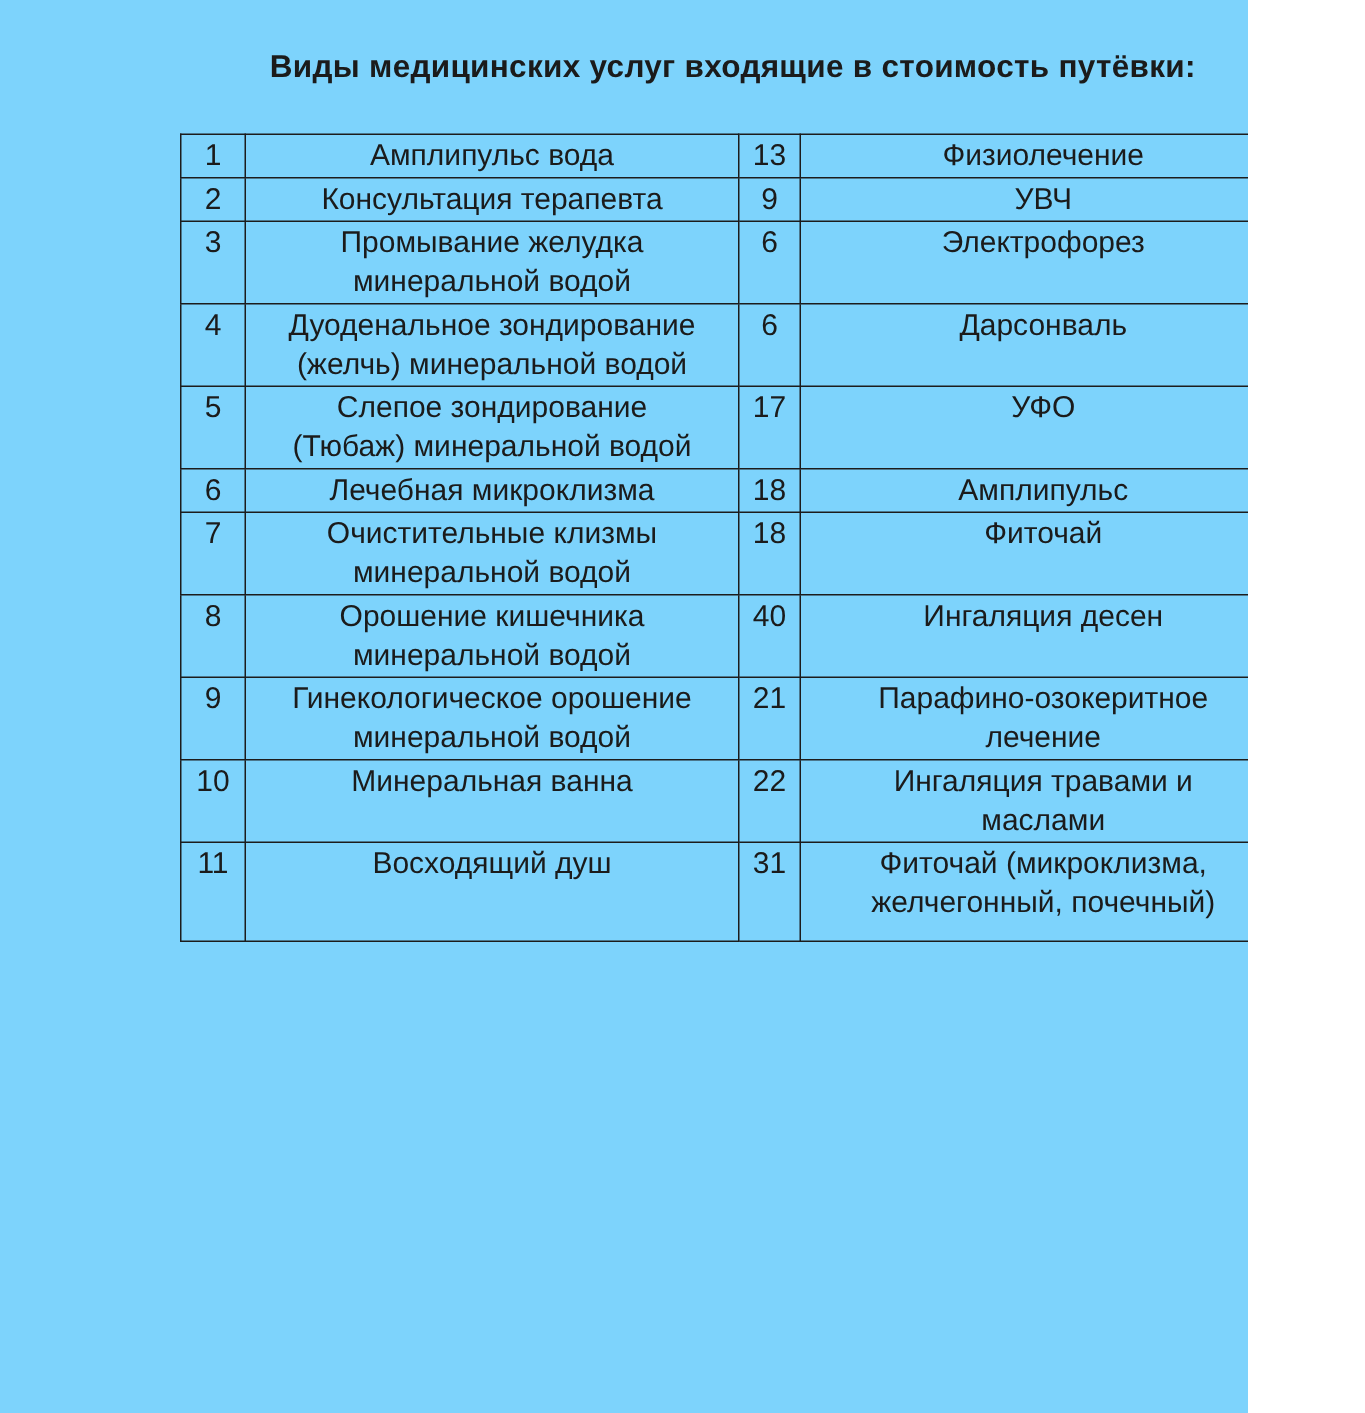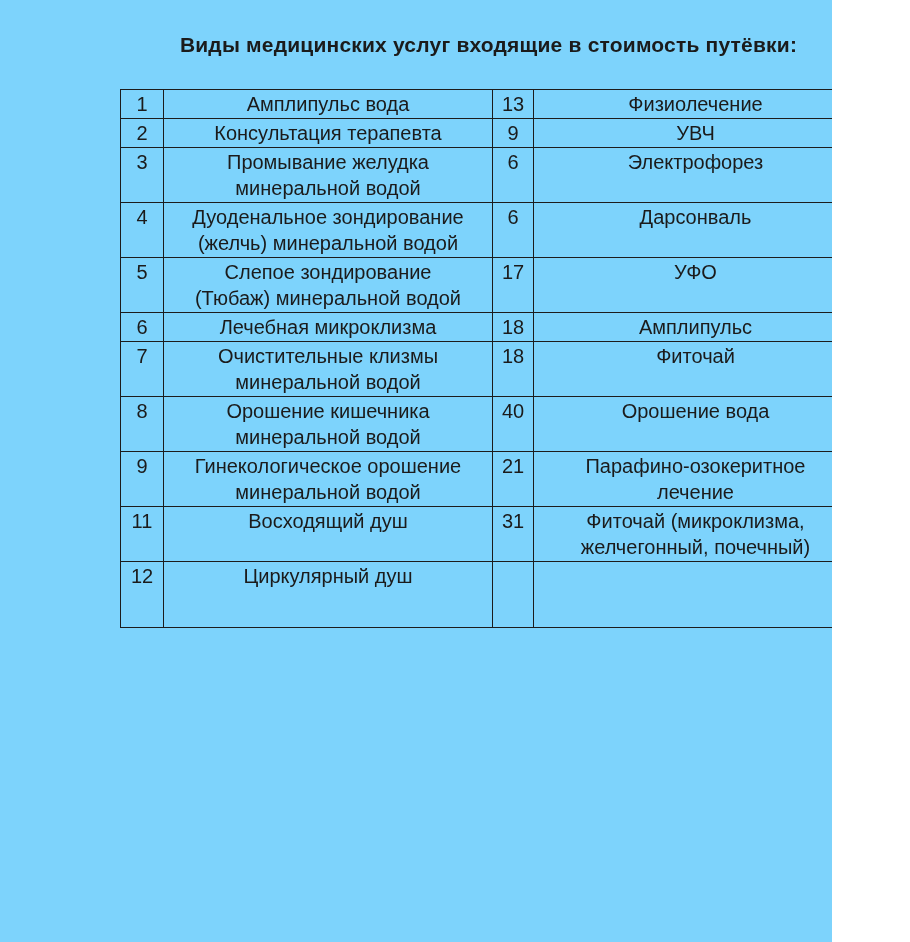--- a/index.html
+++ b/index.html
@@ -116,39 +116,40 @@
           <td>Очистительные клизмы
 минеральной водой</td>
           <td>18</td>
           <td>Фиточай</td>
         </tr>
         <tr>
           <td>8</td>
           <td>Орошение кишечника
 минеральной водой</td>
           <td>40</td>
-          <td>Орошение вода</td>
+          <td>Ингаляция десен</td>
         </tr>
         <tr>
           <td>9</td>
           <td>Гинекологическое орошение
 минеральной водой</td>
           <td>21</td>
           <td>Парафино-озокеритное
 лечение</td>
         </tr>
         <tr>
+          <td>10</td>
+          <td>Минеральная ванна</td>
+          <td>22</td>
+          <td>Ингаляция травами и
+маслами</td>
+        </tr>
+        <tr>
           <td>11</td>
           <td>Восходящий душ</td>
           <td>31</td>
           <td>Фиточай (микроклизма,
 желчегонный, почечный)</td>
-        </tr>
-        <tr>
-          <td>12</td>
-          <td>Циркулярный душ</td>
-          <td></td>
-          <td></td>
         </tr>
       </tbody>
   </table>
 
 </div>
 
 </body></html>

